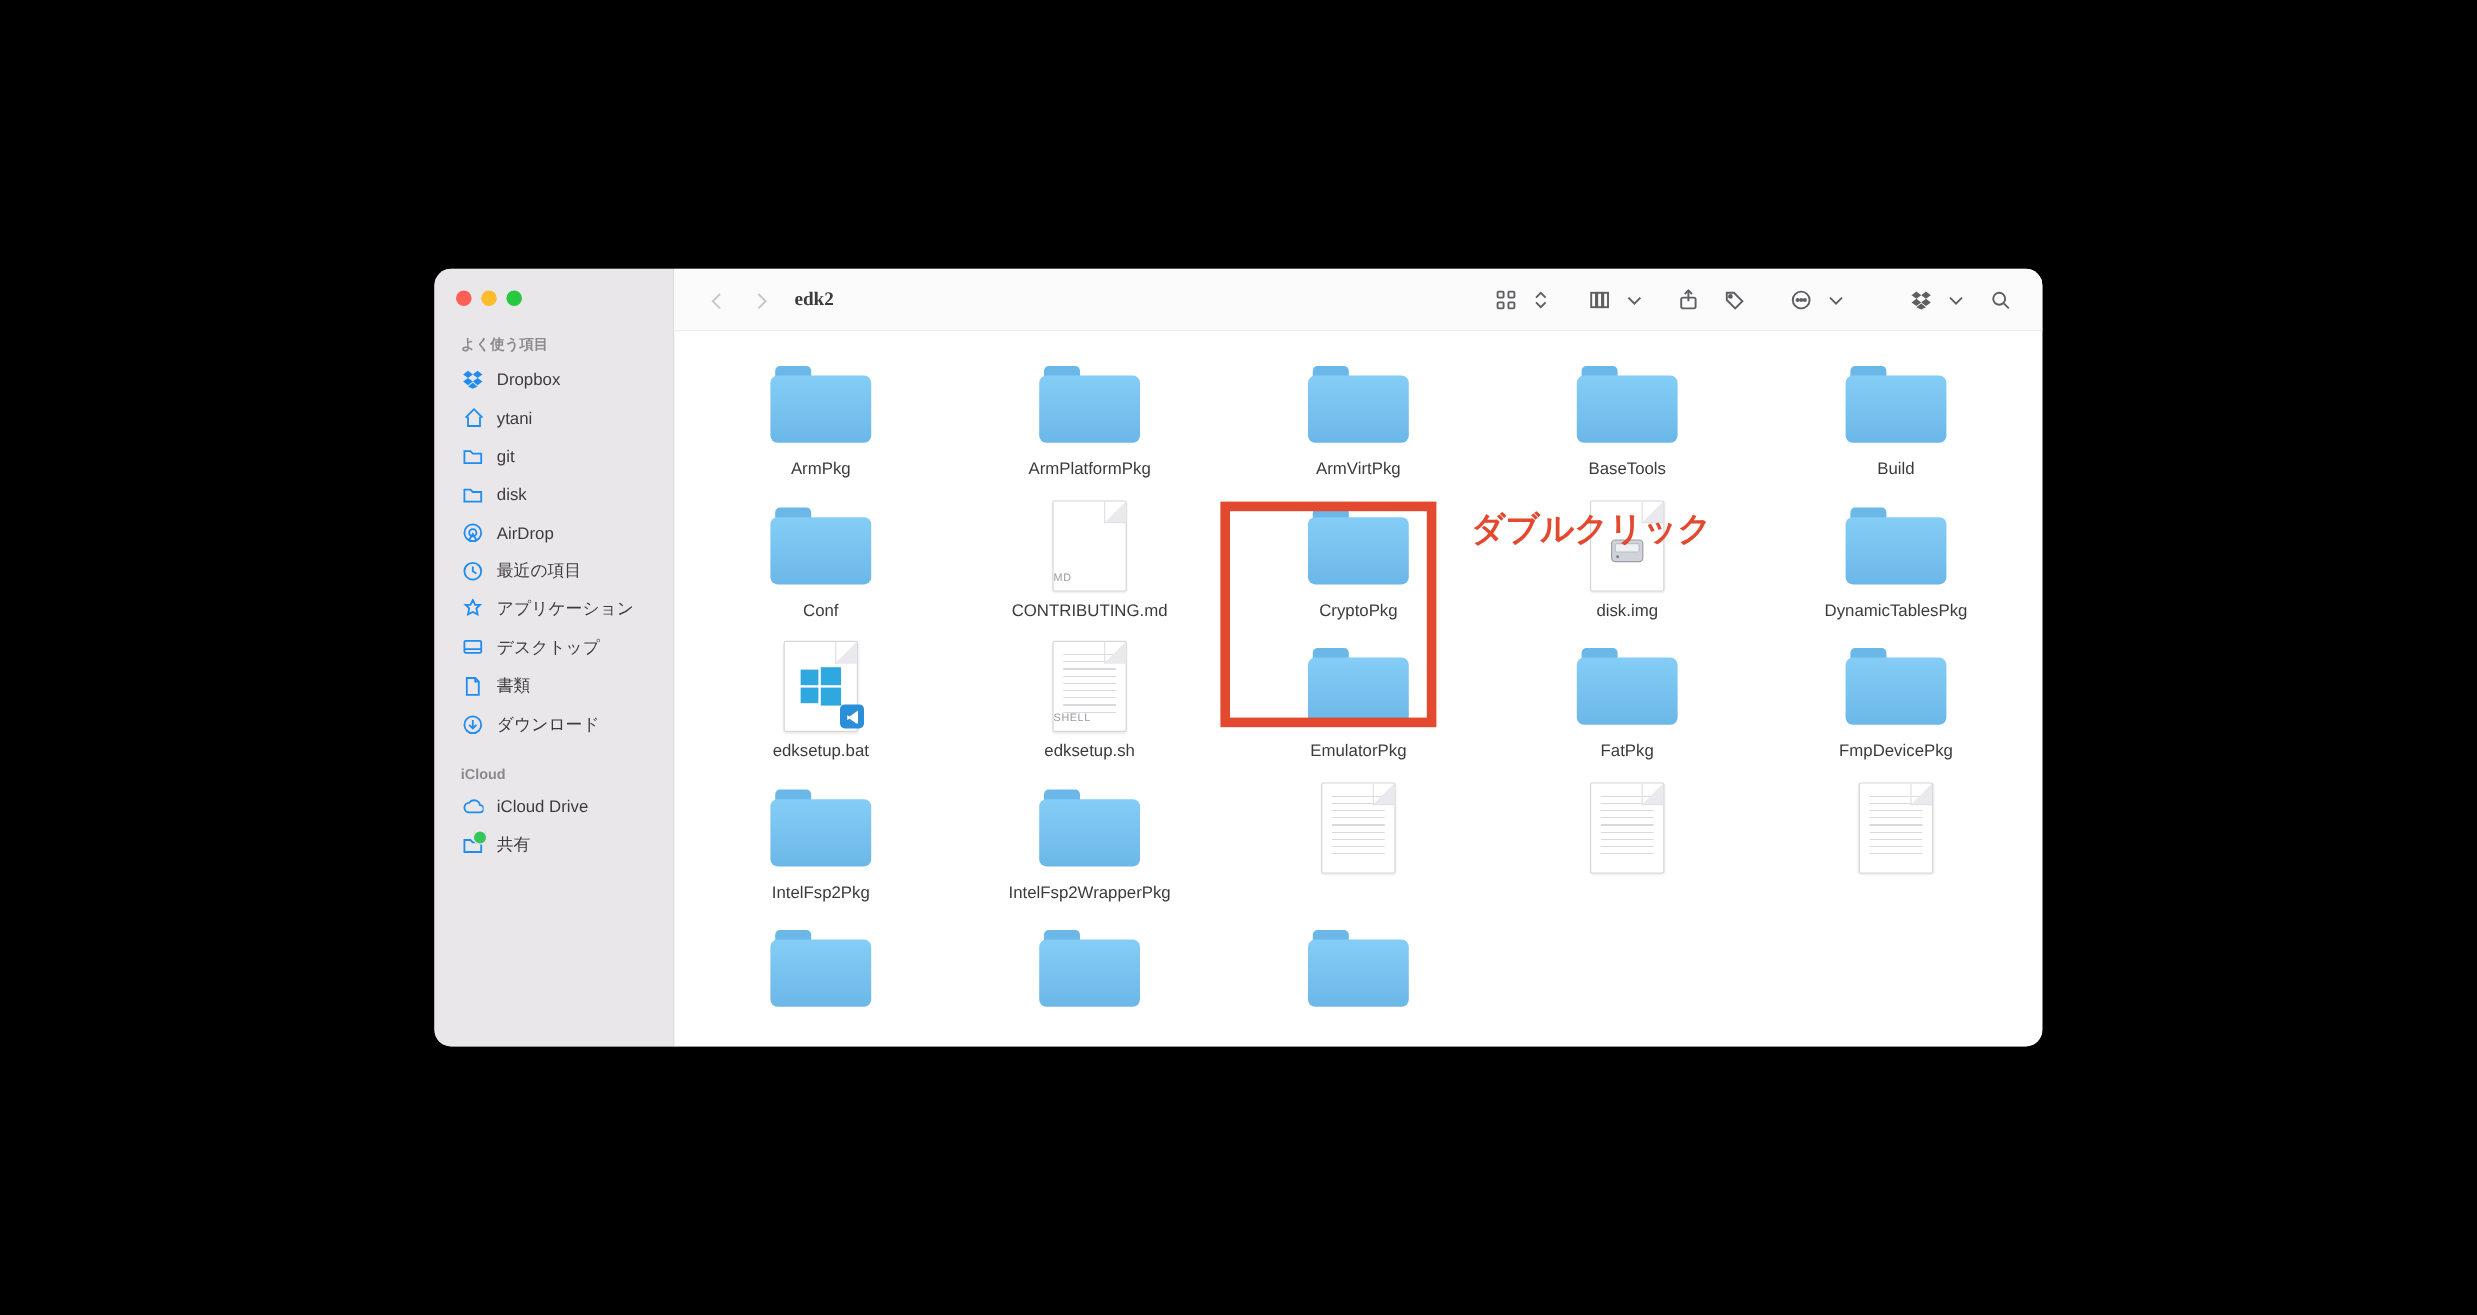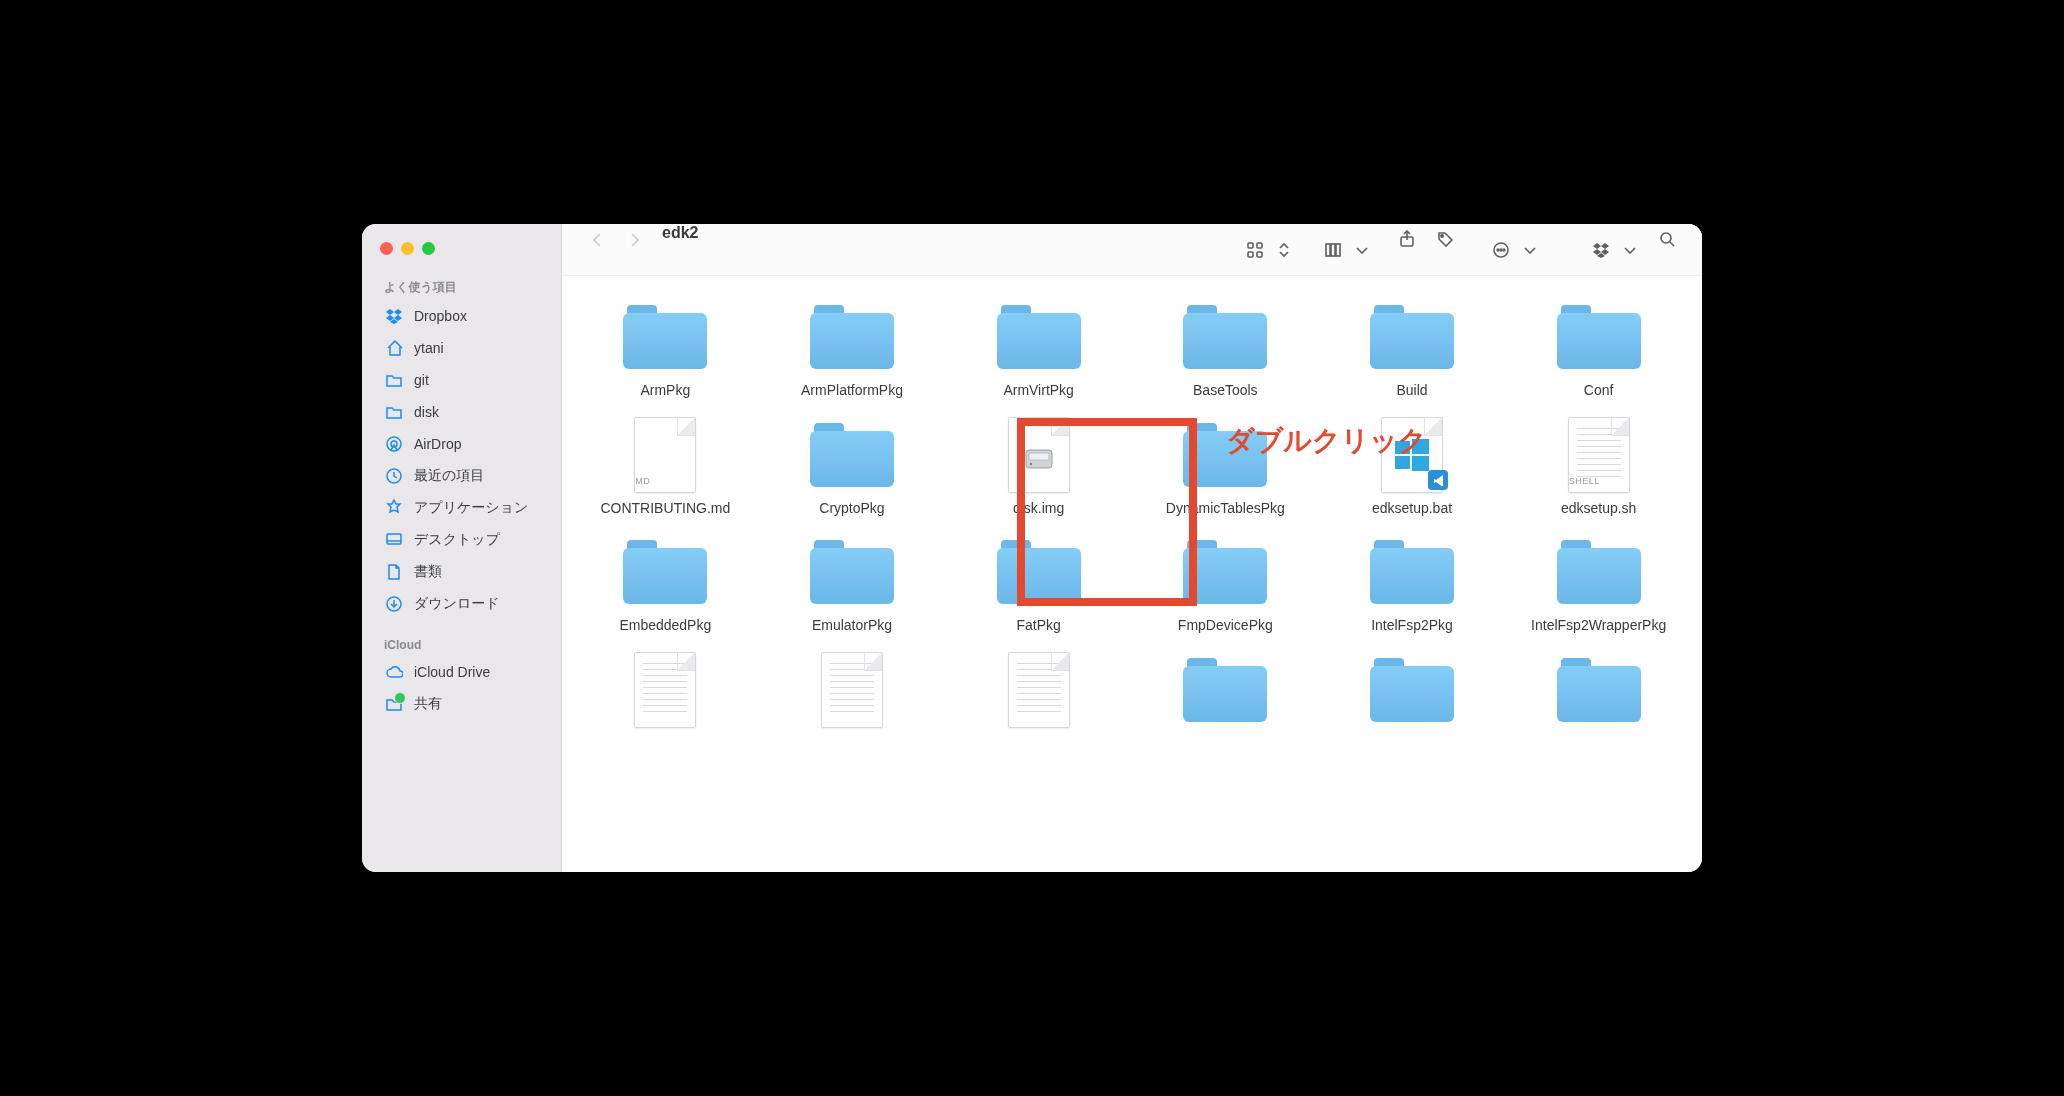--- a/index.html
+++ b/index.html
@@ -43,43 +43,44 @@
     font-size: 14px; color: #3b3b3d;
     cursor: default;
   }
   .side-item .ic { width: 20px; height: 20px; display:flex;align-items:center;justify-content:center; }
   .side-item svg { width: 18px; height: 18px; stroke: #1e8cf1; fill: none; stroke-width: 1.5; }
   .side-item .dropbox svg { fill:#1e8cf1; stroke:none; }
 
   
   .main { flex: 1; display: flex; flex-direction: column; background:#fff; }
   .toolbar {
-    height: 52px; display: flex; 
+    height: 52px; display: flex; align-items: center;
     padding: 0 18px; gap: 4px;
     border-bottom: 1px solid #eee;
     background: #fbfbfb;
+    font-family: Liberation Serif, serif;
   }
   .tbtn {
     width: 34px; height: 30px; display:flex;align-items:center;justify-content:center;
     border-radius:6px; color:#5f5f63;
   }
   .tbtn svg { width:18px;height:18px; stroke:#5f5f63; fill:none; stroke-width:1.6; }
   .tbtn.disabled svg { stroke:#c7c7cb; }
   .title { font-size: 16px; font-weight: 600; color:#3b3b3d; margin-left: 6px; }
   .spacer { flex:1; }
   .tgroup { display:flex; align-items:center; gap:2px; margin-left:18px; }
 
   
   .content {
     flex:1; overflow:hidden; padding: 22px 10px 0 10px;
     position: relative;
   }
   .grid {
     display: grid;
-    grid-template-columns: repeat(6, 1fr);
+    grid-template-columns: repeat(5, 1fr);
     column-gap: 0; row-gap: 16px;
   }
   .item {
     display:flex; flex-direction:column; align-items:center;
     width: 186px; justify-self:center;
   }
   .icon-wrap { width:90px; height:78px; display:flex;align-items:center;justify-content:center; margin-bottom:6px; position:relative;}
   .label { font-size:14px; color:#3b3b3d; text-align:center; line-height:1.25; max-width:170px; word-break:break-word; }
 
   
@@ -525,26 +526,20 @@
                 <div class="fold"></div>
                 <div class="cap">SHELL</div>
               </div>
             </div>
             <div class="label">edksetup.sh</div>
           </div>
           <div class="item">
             <div class="icon-wrap">
               <div class="folder"></div>
             </div>
-            <div class="label">EmbeddedPkg</div>
-          </div>
-          <div class="item">
-            <div class="icon-wrap">
-              <div class="folder"></div>
-            </div>
             <div class="label">EmulatorPkg</div>
           </div>
           <div class="item">
             <div class="icon-wrap">
               <div class="folder"></div>
             </div>
             <div class="label">FatPkg</div>
           </div>
           <div class="item">
             <div class="icon-wrap">

